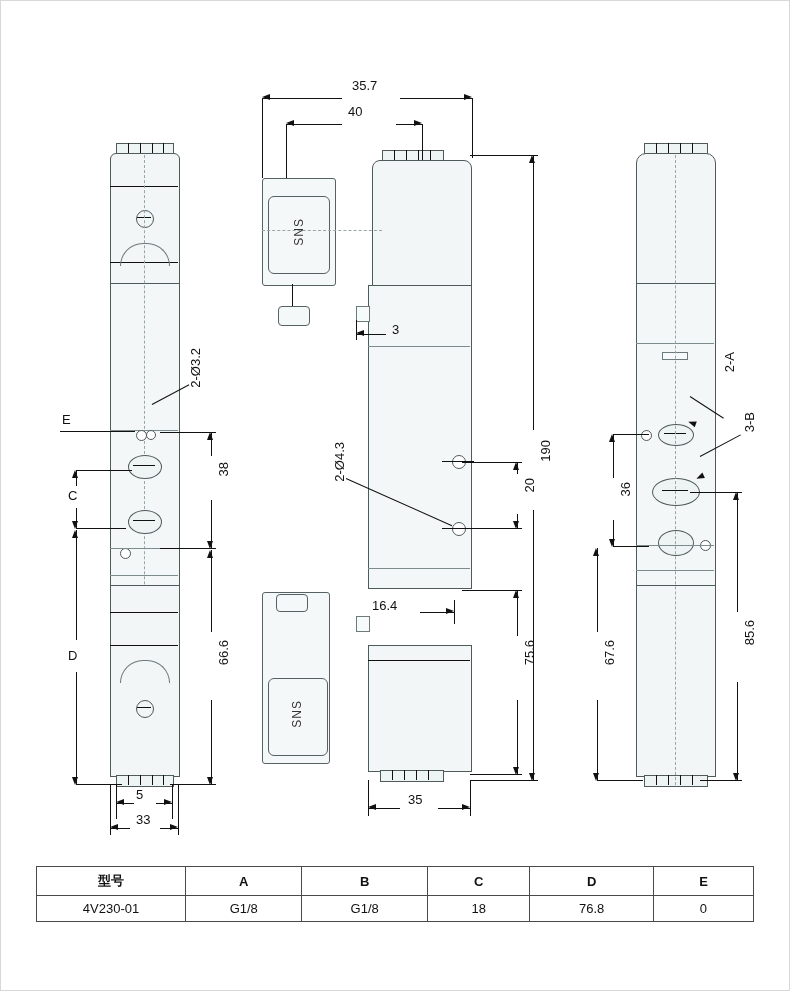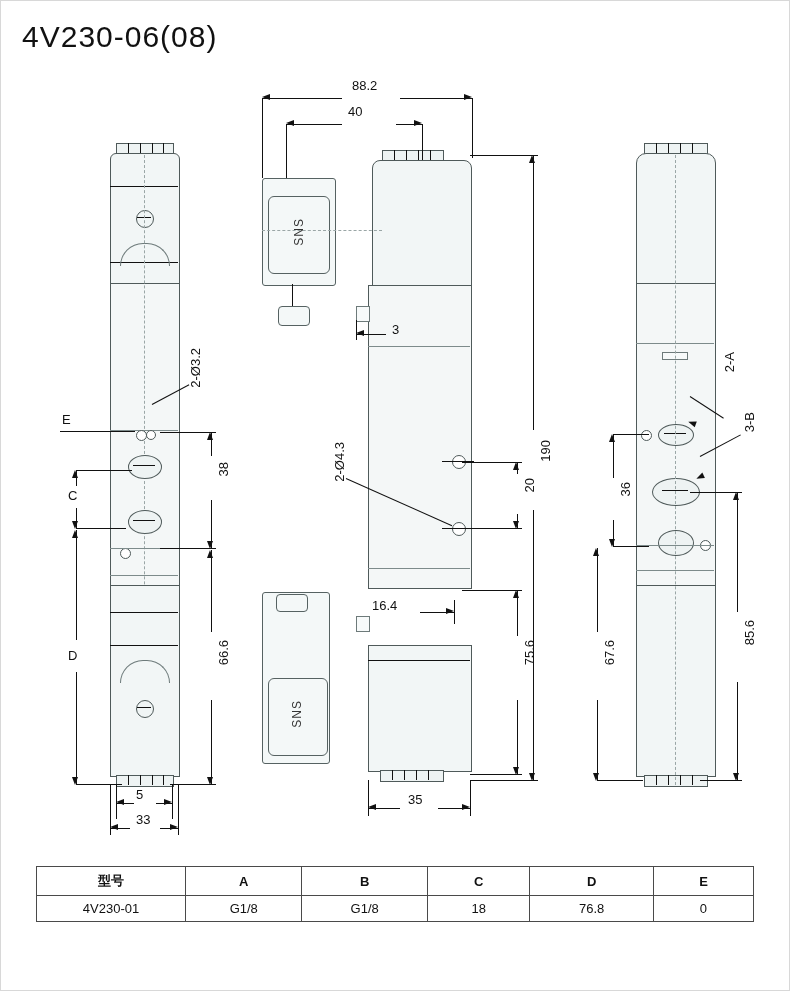--- a/index.html
+++ b/index.html
@@ -42,21 +42,20 @@
   #spec tr{height:26px;}
   .frame{position:absolute;left:0;top:0;width:788px;height:989px;border:1px solid #d8d8d8;}
   .snslabel{position:absolute;font-size:12px;letter-spacing:1px;color:#333;}
 </style>
 </head>
 <body>
 
 <div id="stage">
   <div class="frame"></div>
 
-  <div class="ttl">4V230-06(08)</div>
 
   <div>
 
     <div class="cap" style="left:116px;top:143px;width:56px;height:10px;"></div>
     <div class="ln vl" style="left:128px;top:143px;height:10px;"></div>
     <div class="ln vl" style="left:140px;top:143px;height:10px;"></div>
     <div class="ln vl" style="left:152px;top:143px;height:10px;"></div>
     <div class="ln vl" style="left:163px;top:143px;height:10px;"></div>
 
     <div class="coil" style="left:110px;top:153px;width:68px;height:130px;border-radius:6px 6px 2px 2px;"></div>
@@ -182,21 +181,21 @@
     <div class="ln vl" style="left:428px;top:770px;height:10px;"></div>
 
     <div class="hole" style="left:452px;top:455px;width:12px;height:12px;"></div>
     <div class="hole" style="left:452px;top:522px;width:12px;height:12px;"></div>
     <div class="ln hl" style="left:442px;top:461px;width:32px;"></div>
     <div class="ln hl" style="left:442px;top:528px;width:32px;"></div>
 
     <div class="lbl vert" style="left:332px;top:442px;">2-Ø4.3</div>
     <div class="ln" style="left:346px;top:478px;width:116px;height:1px;transform:rotate(24deg);transform-origin:left center;"></div>
 
-    <div class="lbl" style="left:352px;top:78px;">88.2</div>
+    <div class="lbl" style="left:352px;top:78px;">35.7</div>
     <div class="ln hl" style="left:262px;top:98px;width:80px;"></div>
     <div class="ln hl" style="left:400px;top:98px;width:72px;"></div>
     <div class="arrow ar-l" style="left:262px;top:94px;"></div>
     <div class="arrow ar-r" style="left:464px;top:94px;"></div>
     <div class="ln vl" style="left:262px;top:98px;height:80px;"></div>
     <div class="ln vl" style="left:472px;top:98px;height:60px;"></div>
 
     <div class="lbl" style="left:348px;top:104px;">40</div>
     <div class="ln hl" style="left:286px;top:124px;width:56px;"></div>
     <div class="ln hl" style="left:396px;top:124px;width:26px;"></div>

